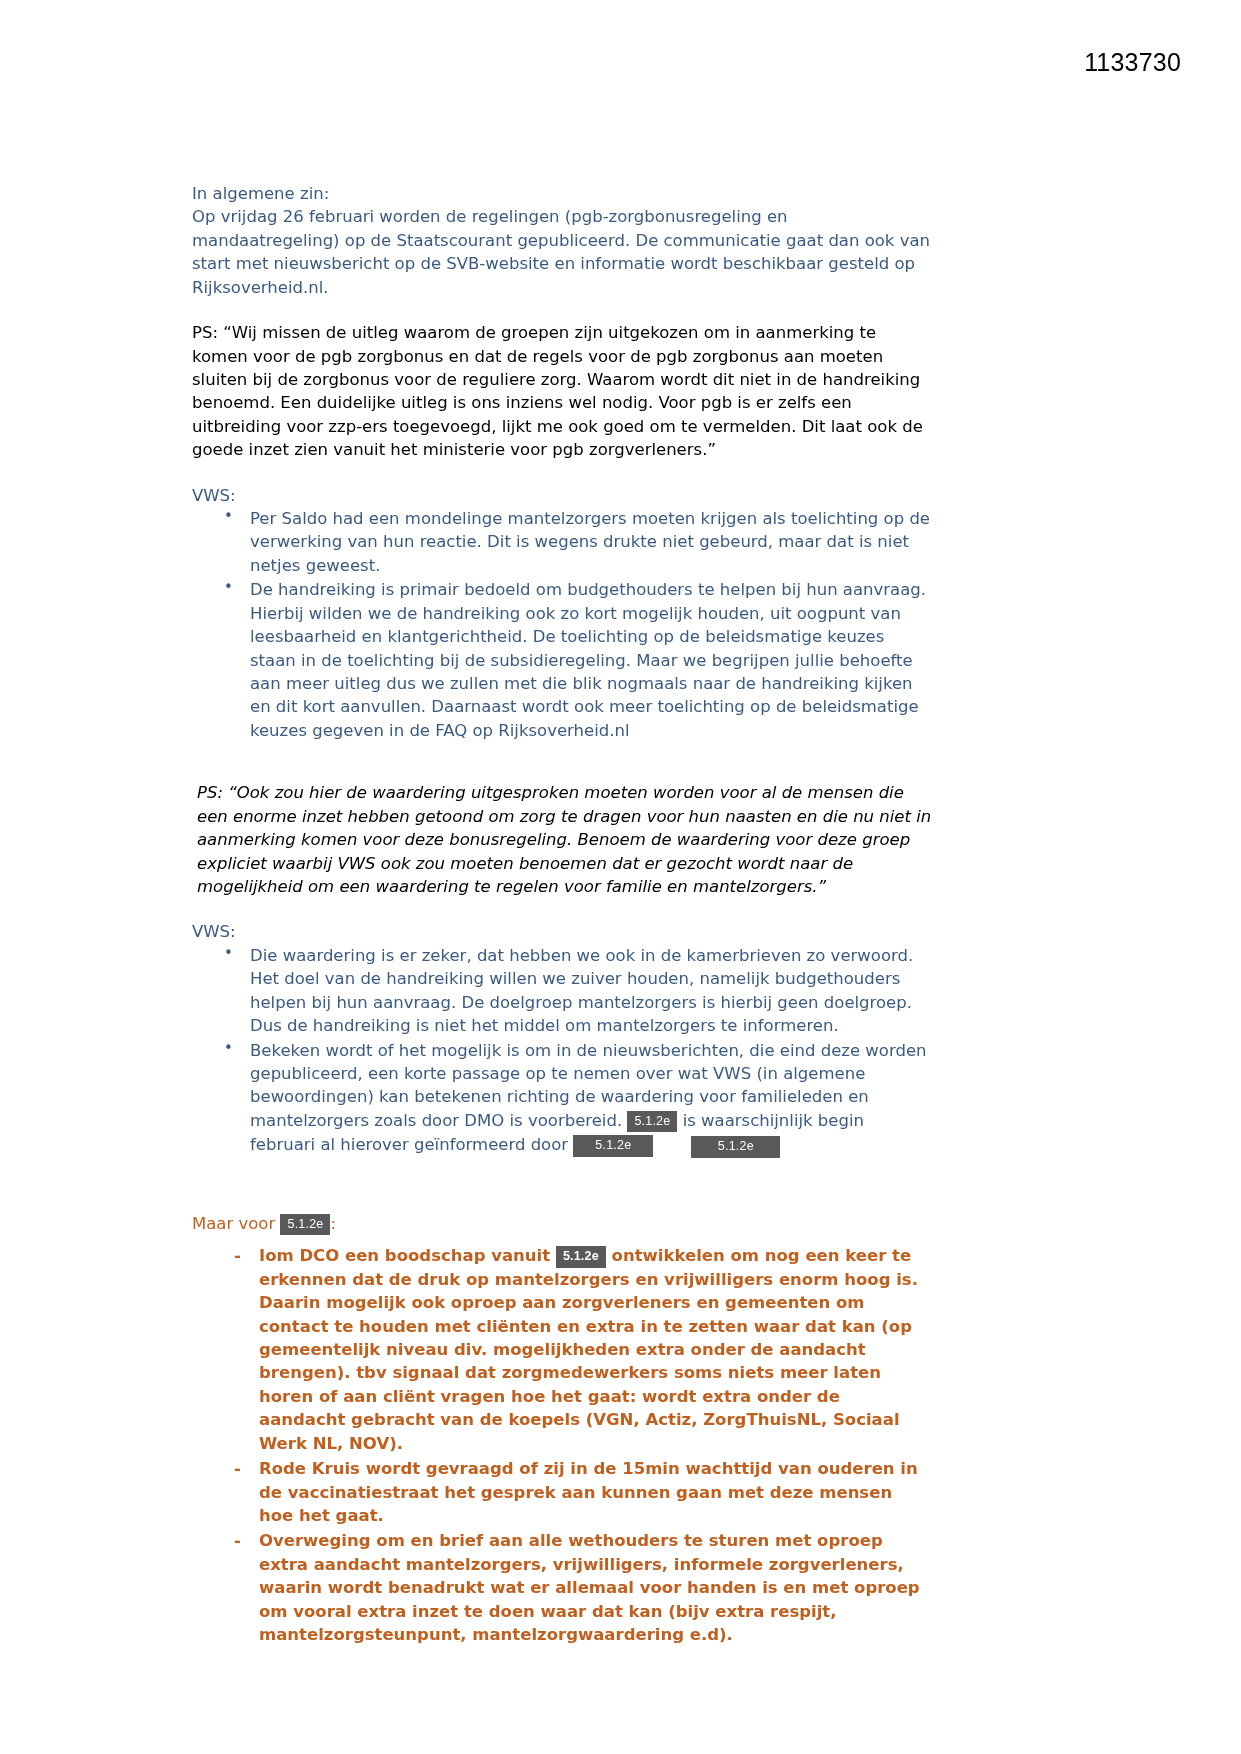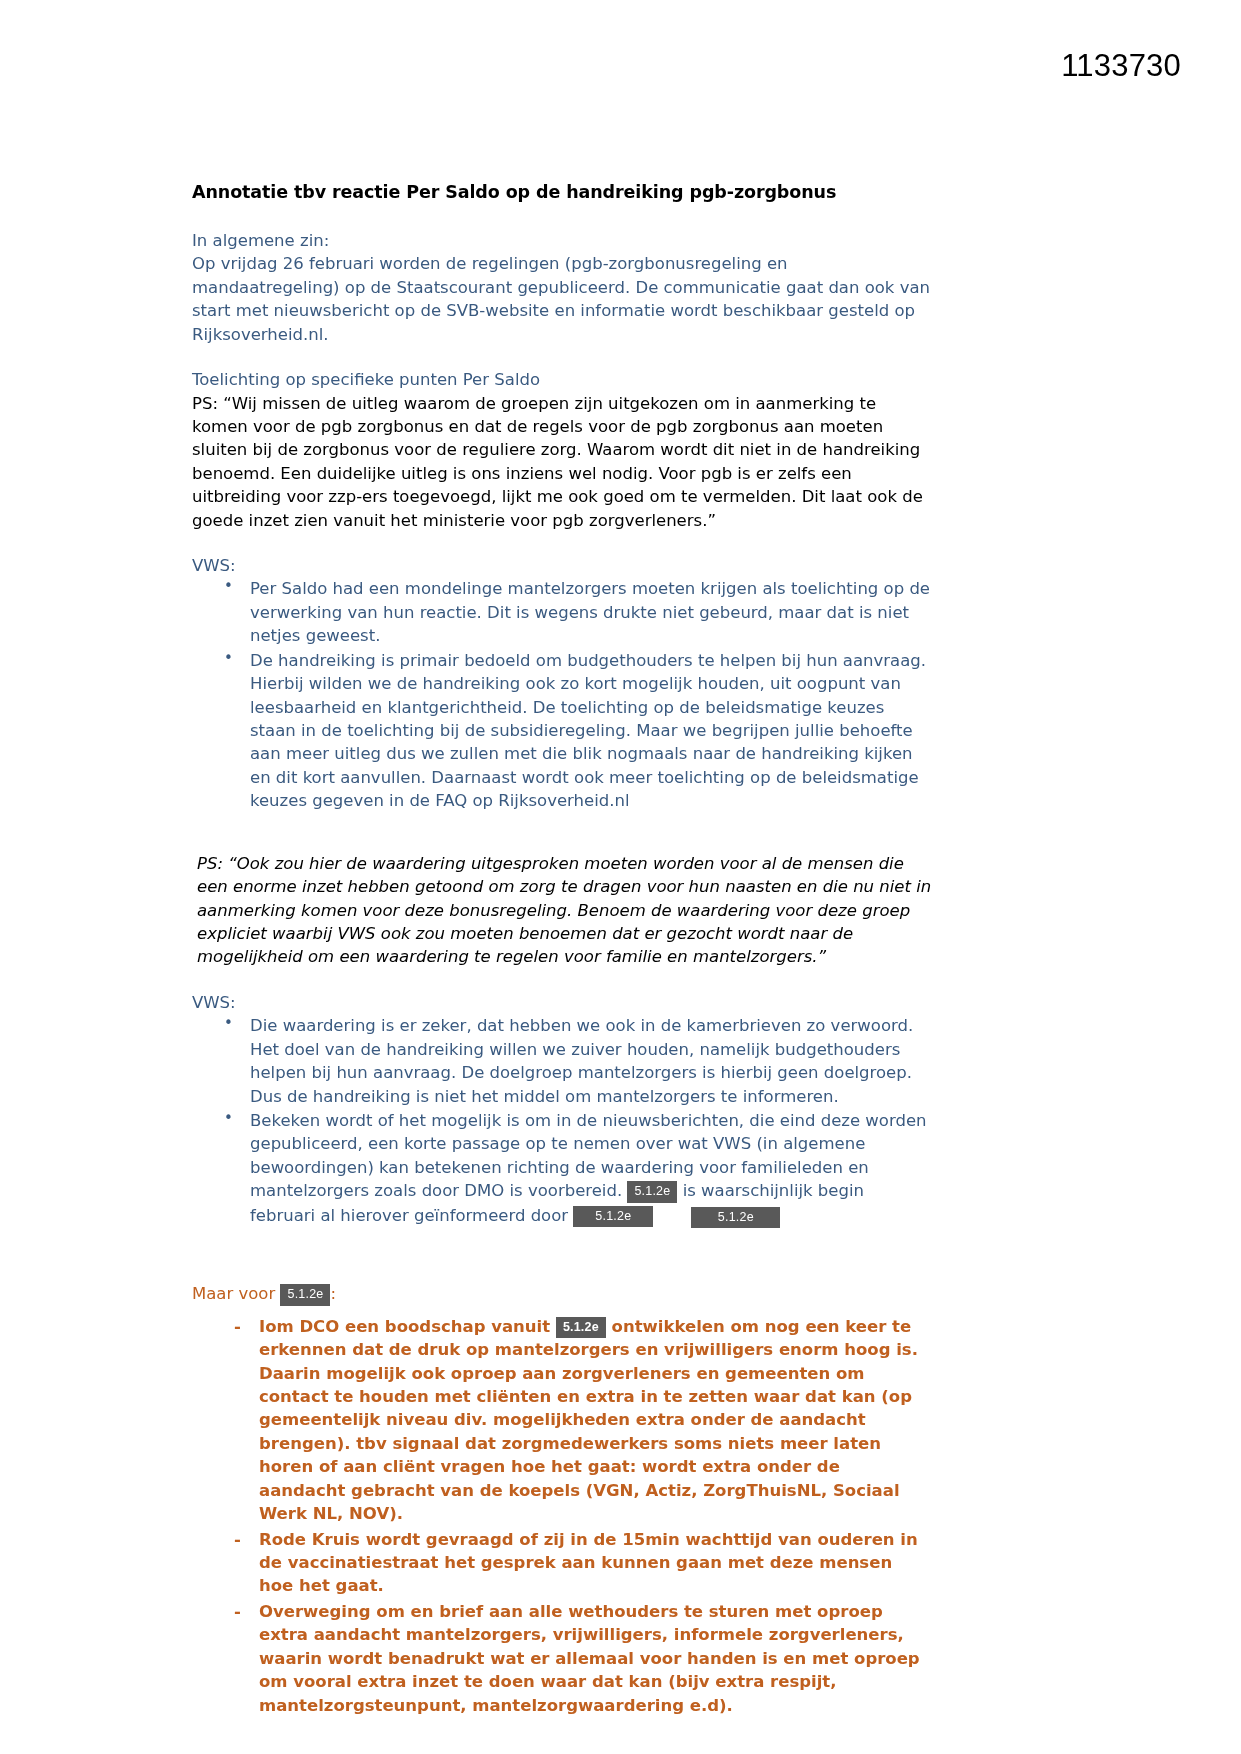--- a/index.html
+++ b/index.html
@@ -20,21 +20,21 @@
     height: 1754px;
     box-sizing: border-box;
     background: #fff;
     overflow: hidden;
   }
   .doc-number {
     position: absolute;
     top: 48px;
     right: 60px;
     font-family: "Liberation Sans", sans-serif;
-    font-size: 31px;
+    font-size: 25px;
     color: #000000;
     letter-spacing: 0.2px;
   }
   .content {
     position: absolute;
     left: 192px;
     top: 182px;
     width: 742px;
   }
   .doc-title {
@@ -155,28 +155,26 @@
 </style>
 </head>
 <body>
 
 <div class="page">
 
   <div class="doc-number">1133730</div>
 
   <div class="content">
 
-    <h1 class="doc-title">Annotatie tbv reactie Per Saldo op de handreiking pgb-zorgbonus</h1>
 
     <div class="block blue u">In algemene zin:</div>
     <div class="block blue">Op vrijdag 26 februari worden de regelingen (pgb-zorgbonusregeling en mandaatregeling) op de Staatscourant gepubliceerd. De communicatie gaat dan ook van start met nieuwsbericht op de SVB-website en informatie wordt beschikbaar gesteld op Rijksoverheid.nl.</div>
 
     <div class="gap-md"></div>
 
-    <div class="block blue u">Toelichting op specifieke punten Per Saldo</div>
     <div class="block dark">PS: “Wij missen de uitleg waarom de groepen zijn uitgekozen om in aanmerking te komen voor de pgb zorgbonus en dat de regels voor de pgb zorgbonus aan moeten sluiten bij de zorgbonus voor de reguliere zorg. Waarom wordt dit niet in de handreiking benoemd. Een duidelijke uitleg is ons inziens wel nodig. Voor pgb is er zelfs een uitbreiding voor zzp-ers toegevoegd, lijkt me ook goed om te vermelden. Dit laat ook de goede inzet zien vanuit het ministerie voor pgb zorgverleners.”</div>
 
     <div class="gap-md"></div>
 
     <div class="block blue">VWS:</div>
 
     <ul class="bullets blue">
       <li>Per Saldo had een mondelinge mantelzorgers moeten krijgen als toelichting op de verwerking van hun reactie. Dit is wegens drukte niet gebeurd, maar dat is niet netjes geweest.</li>
       <li>De handreiking is primair bedoeld om budgethouders te helpen bij hun aanvraag. Hierbij wilden we de handreiking ook zo kort mogelijk houden, uit oogpunt van leesbaarheid en klantgerichtheid. De toelichting op de beleidsmatige keuzes staan in de toelichting bij de subsidieregeling. Maar we begrijpen jullie behoefte aan meer uitleg dus we zullen met die blik nogmaals naar de handreiking kijken en dit kort aanvullen.  Daarnaast wordt ook meer toelichting op de beleidsmatige keuzes gegeven in de FAQ op Rijksoverheid.nl</li>
     </ul>

